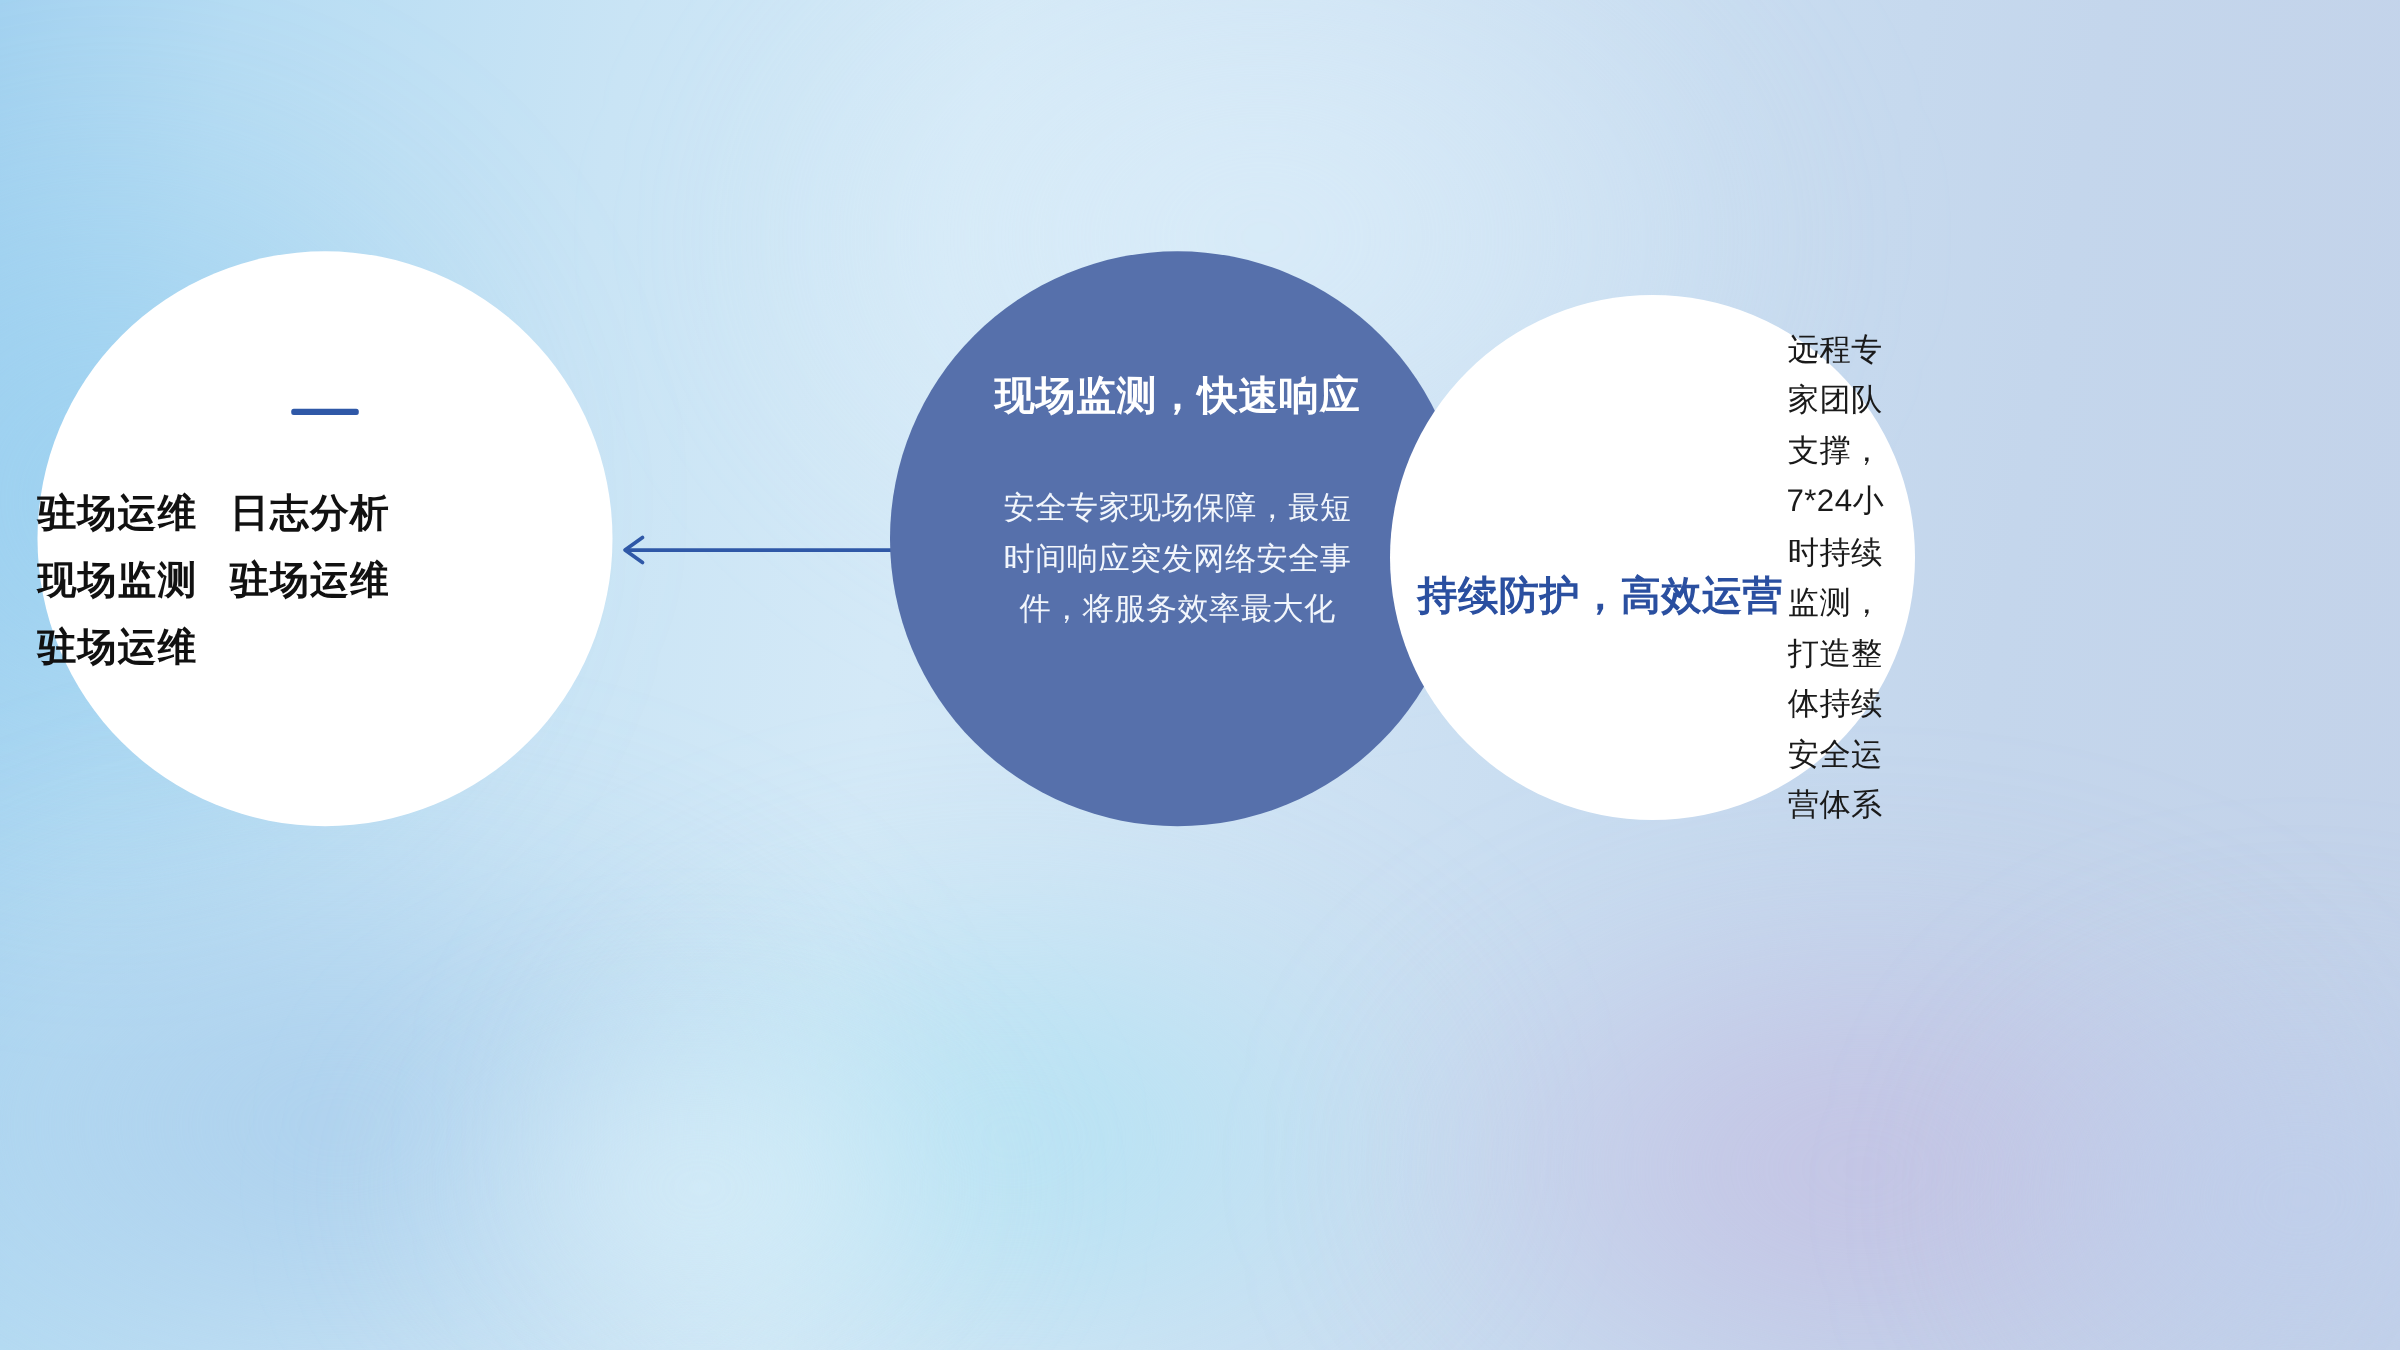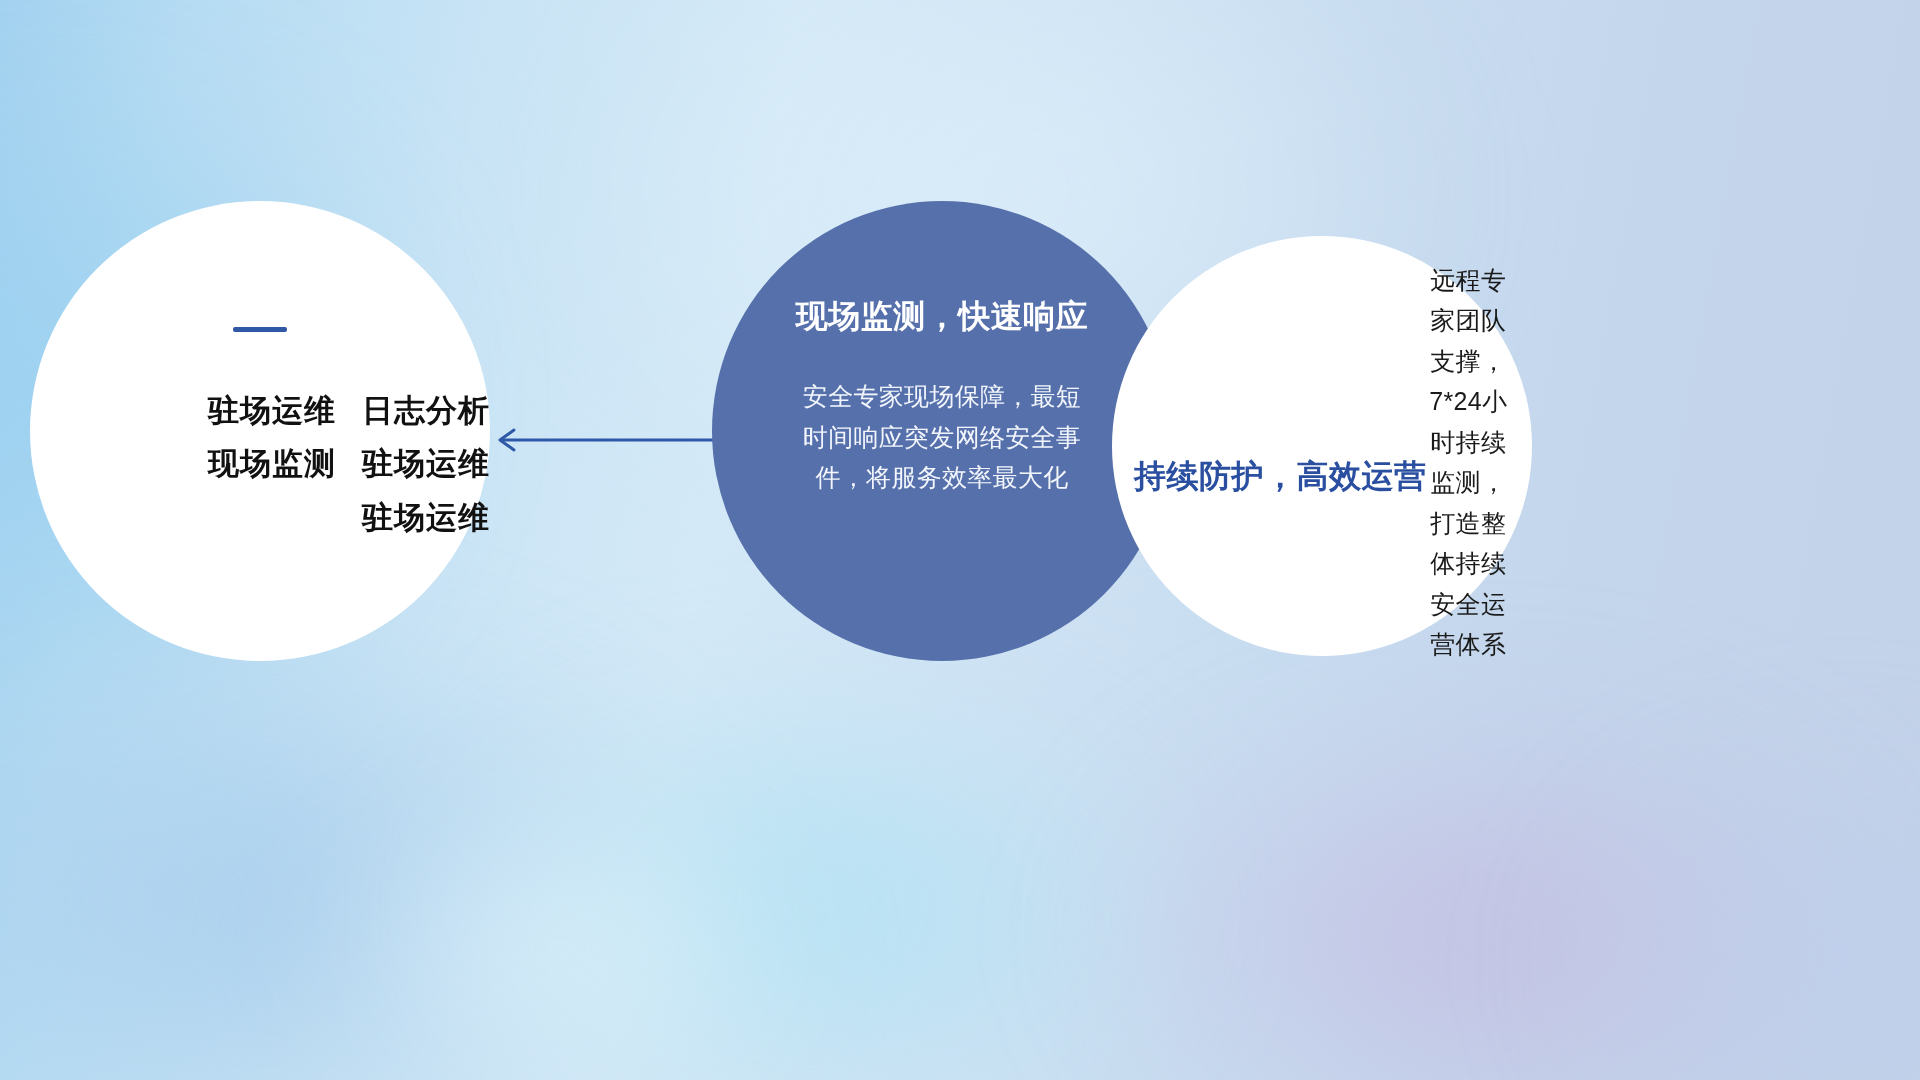--- a/index.html
+++ b/index.html
@@ -80,21 +80,21 @@
     position:absolute; left:0; top:0; width:460px; height:460px;
     display:flex; flex-direction:column; align-items:center;
   }
   #left-divider {
     width:54px; height:5px; background:#2f58a7; border-radius:2px;
     margin-top:126px;
   }
   #left-lines {
     margin-top:52px;
     width:100%;
-    text-align:right;
+    text-align:left;
     color:#111111;
     font-weight:bold;
     font-size:31px;
     line-height:1.72;
     letter-spacing:1px;
   }
   #left-lines .kw-gap { display:inline-block; width:26px; }
 
   
   #mid-content {
@@ -104,21 +104,21 @@
   }
   #mid-title {
     margin-top:94px;
     color:#ffffff;
     font-weight:bold;
     font-size:32px;
     letter-spacing:.5px;
     white-space:nowrap;
   }
   #mid-body {
-    margin-top:37px;
+    margin-top:47px;
     color:#f2f6fc;
     font-size:25px;
     line-height:1.62;
     text-align:center;
     width:300px;
     letter-spacing:.3px;
   }
 
   
   #right-content {

